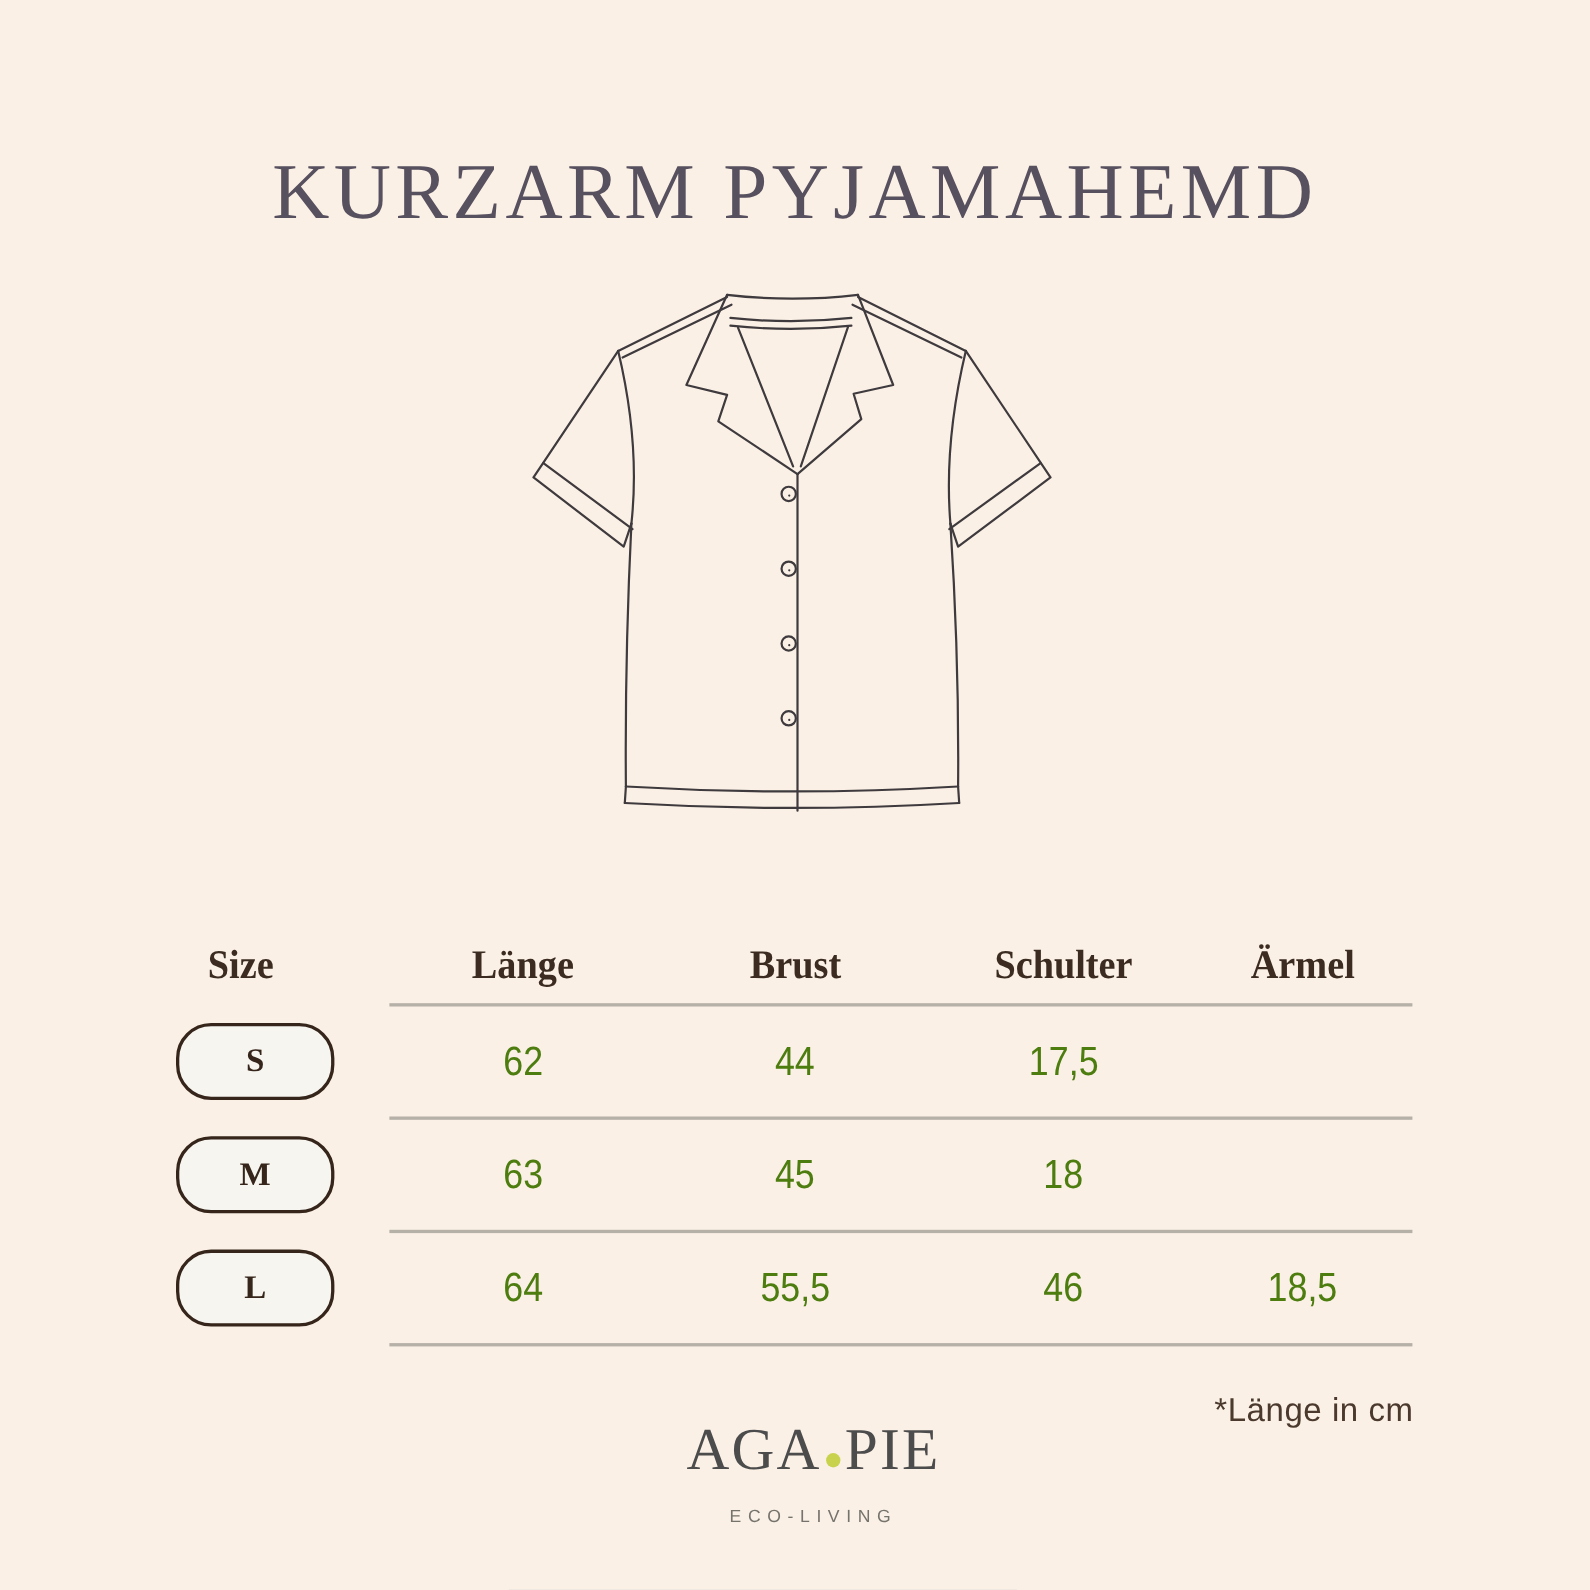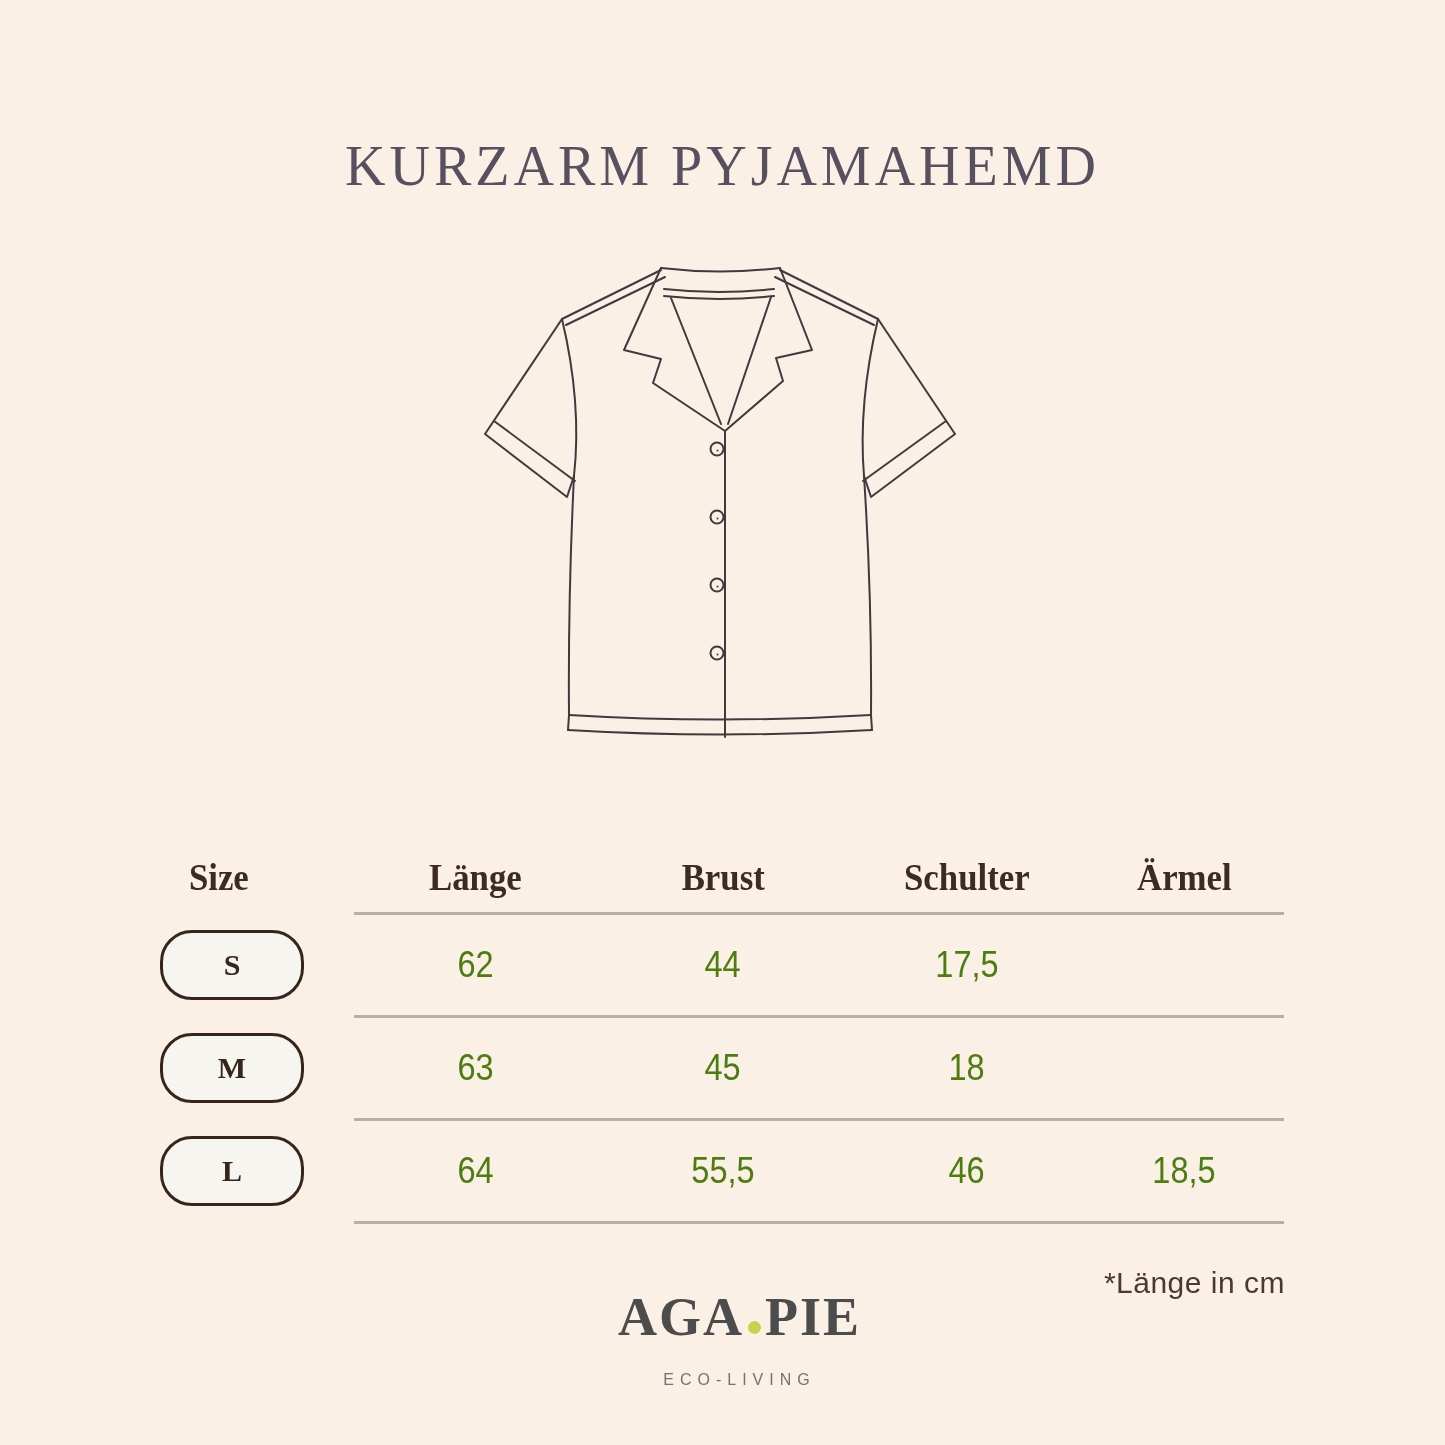--- a/index.html
+++ b/index.html
@@ -9,21 +9,21 @@
     background:#faf0e5;
     overflow:hidden;
     font-family:"Liberation Sans", sans-serif;
   }
 
   
   .title{
     position:absolute;top:138px;left:0;width:100%;
     text-align:center;
     font-family:"Liberation Serif", serif;
-    font-size:56px;font-weight:400;
+    font-size:72px;font-weight:400;
     letter-spacing:4px;
     color:#57505f;
     line-height:1;
   }
 
   
   .shirt{
     position:absolute;left:458px;top:238px;
     width:530px;height:530px;
   }
@@ -78,21 +78,21 @@
   }
 
   
   .logo-block{
     position:absolute;top:1290px;left:0;width:100%;
     box-sizing:border-box;padding-left:34px;
     text-align:center;
   }
   .logo-line{
     font-family:"Liberation Serif", serif;
-    font-weight:700;font-size:54px;
+    font-weight:400;font-size:54px;
     letter-spacing:2px;
     color:#4d4c4d;line-height:1;
     white-space:nowrap;
   }
   .logo-dot{
     display:inline-block;
     width:13px;height:13px;border-radius:50%;
     background:#c9d24d;
     margin:0 4px 1px 4px;
   }

